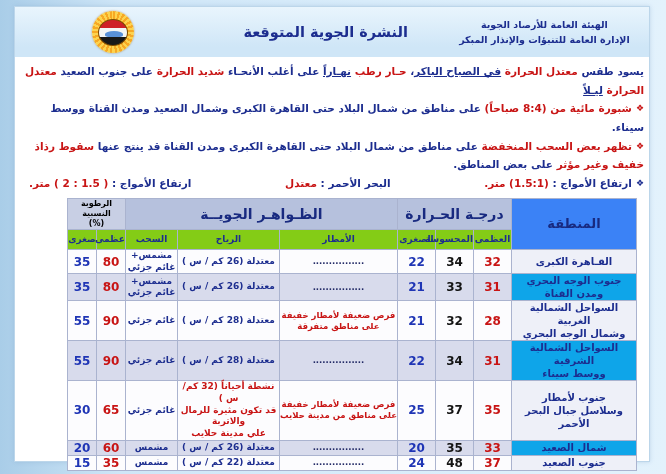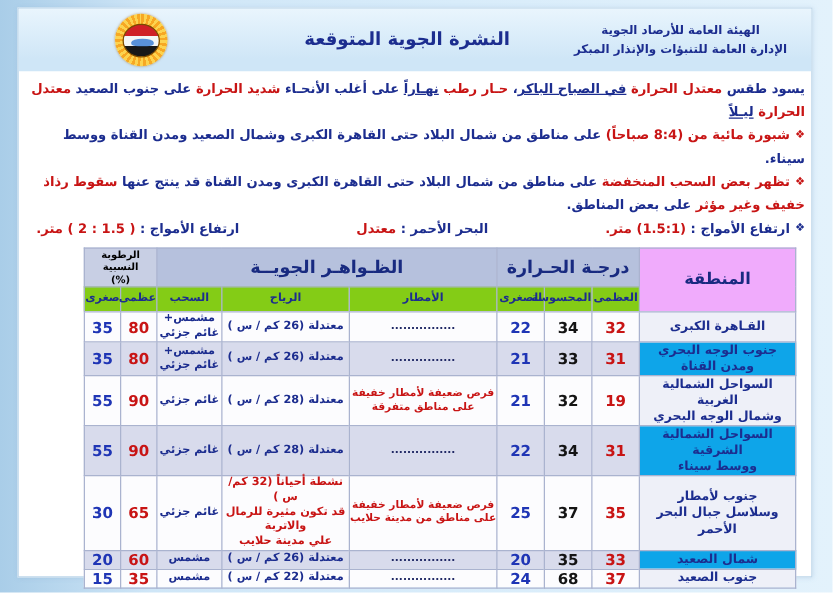--- a/index.html
+++ b/index.html
@@ -58,21 +58,21 @@
   .sea { display:flex; align-items:baseline; }
   .sea-items { flex:1; display:flex; justify-content:space-between; padding-left:6px; }
   .sea-item { white-space:nowrap; }
   
   .wx {
     border-collapse:collapse; table-layout:fixed;
     width:569px; margin:3px 12px 4px 57px;
     font-weight:bold;
   }
   .wx th, .wx td { border:1px solid #aab3cf; text-align:center; vertical-align:middle; }
-  .th-region { background:#f0abfc; color:#182a80; font-size:13px; }
+  .th-region { background:#3b82f6; color:#182a80; font-size:13px; }
   .th-group { background:#b6c1dd; color:#182a80; font-size:14px; height:26px; }
   .th-hum { background:#c8cfe4; font-size:8px; line-height:1.25; }
   .th-sub { background:#84cc16; font-size:9px; height:20px; color:#1c2d8f; }
   .wx tbody td { background:#fcfcfe; }
   .wx tbody tr.alt td { background:#d8dbec; }
   .wx tbody td.region { background:#eef0f8; color:#1c2d8f; font-size:10px; line-height:1.3; white-space:pre-line; }
   .wx tbody tr.alt td.region { background:#0ea5e9; }
   .num { font-size:12px; }
   .rain { font-size:8.5px; line-height:1.3; white-space:pre-line; color:#222a66; }
   .wind { font-size:9px; line-height:1.3; white-space:pre-line; color:#1c2d8f; }
@@ -170,21 +170,21 @@
           <td class="rain">................</td>
           <td class="wind">معتدلة (26 كم / س )</td>
           <td class="clouds">مشمس+
 غائم جزئي</td>
           <td class="num c-red">80</td>
           <td class="num c-blue">35</td>
         </tr>
         <tr>
           <td class="region">السواحل الشمالية الغربية
 وشمال الوجه البحري</td>
-          <td class="num c-red">19</td>
+          <td class="num c-red">28</td>
           <td class="num c-black">32</td>
           <td class="num c-blue">21</td>
           <td class="rain c-red">فرص ضعيفة لأمطار خفيفة
 على مناطق متفرقة</td>
           <td class="wind">معتدلة (28 كم / س )</td>
           <td class="clouds">غائم جزئي</td>
           <td class="num c-red">90</td>
           <td class="num c-blue">55</td>
         </tr>
         <tr class="alt">
@@ -221,21 +221,21 @@
           <td class="num c-blue">20</td>
           <td class="rain">................</td>
           <td class="wind">معتدلة (26 كم / س )</td>
           <td class="clouds">مشمس</td>
           <td class="num c-red">60</td>
           <td class="num c-blue">20</td>
         </tr>
         <tr>
           <td class="region">جنوب الصعيد</td>
           <td class="num c-red">37</td>
-          <td class="num c-black">68</td>
+          <td class="num c-black">48</td>
           <td class="num c-blue">24</td>
           <td class="rain">................</td>
           <td class="wind">معتدلة (22 كم / س )</td>
           <td class="clouds">مشمس</td>
           <td class="num c-red">35</td>
           <td class="num c-blue">15</td>
         </tr>
       </tbody>
   </table>
 

